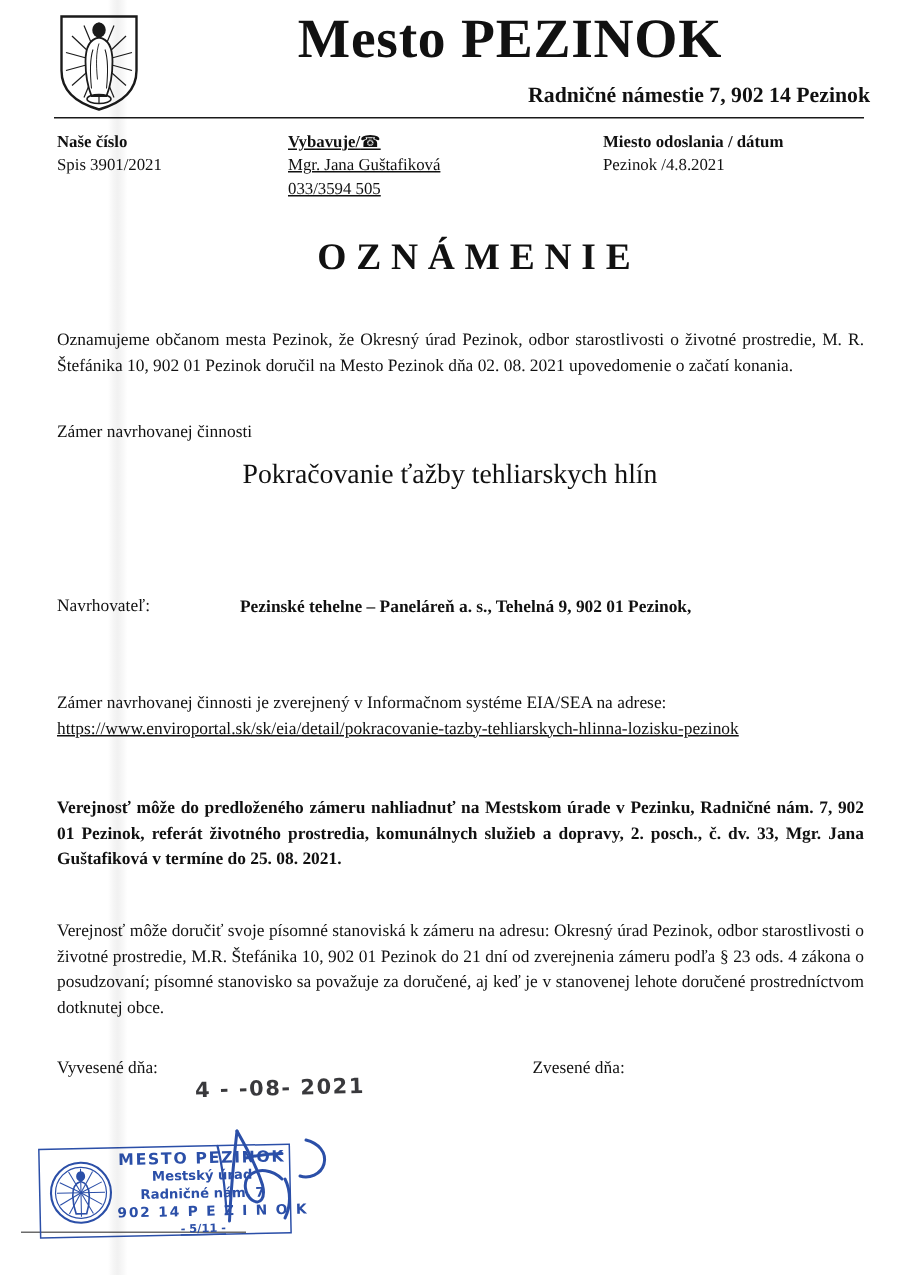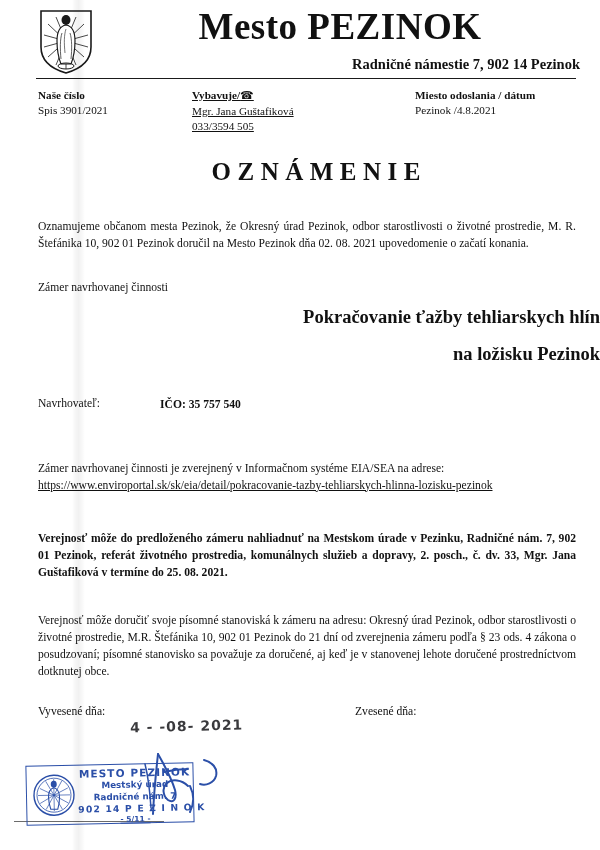--- a/index.html
+++ b/index.html
@@ -86,21 +86,21 @@
   .meta {
     position: absolute;
     left: 0;
     top: 88px;
     width: 600px;
     height: 50px;
   }
   .meta-col { position: absolute; top: 0; }
   .meta-col.c1 { left: 38px; }
   .meta-col.c2 { left: 192px; text-decoration: underline; }
-  .meta-col.c3 { left: 402px; margin-left: 13px; }
+  .meta-col.c3 { left: 402px; }
   .meta-label {
     font-size: 11.2px;
     font-weight: bold;
     line-height: 1.35;
     white-space: nowrap;
   }
   .meta-value {
     font-size: 11.2px;
     line-height: 1.38;
     white-space: nowrap;
@@ -140,23 +140,23 @@
     left: 38px;
     top: 281px;
     font-size: 11.6px;
   }
 
   .project-title {
     position: absolute;
     left: 0;
     top: 308px;
     width: 600px;
-    text-align: right;
+    text-align: center;
     font-size: 18.5px;
-    font-weight: bold;
+    font-weight: normal;
     line-height: 1.0;
   }
   .project-title .line2 {
     display: block;
     margin-top: 18px;
   }
 
   .proposer {
     position: absolute;
     left: 38px;
@@ -388,27 +388,26 @@
   </div>
 
   <div class="doc-title">OZNÁMENIE</div>
 
   <div class="para intro">Oznamujeme občanom mesta Pezinok, že Okresný úrad Pezinok, odbor starostlivosti o životné prostredie, M. R. Štefánika 10, 902 01 Pezinok doručil na Mesto Pezinok dňa 02. 08. 2021 upovedomenie o začatí konania.</div>
 
   <div class="subject-label">Zámer navrhovanej činnosti</div>
 
   <div class="project-title">
     <span>Pokračovanie ťažby tehliarskych hlín</span>
-    <span class="line2">na ložisku Pezinok</span>
   </div>
 
   <div class="proposer">
     <div class="proposer-label">Navrhovateľ:</div>
     <div class="proposer-value">
-      <div>IČO: 35 757 540</div>
+      <div>Pezinské tehelne – Paneláreň a. s., Tehelná 9, 902 01 Pezinok,</div>
     </div>
   </div>
 
   <div class="para portal">
     <span>Zámer navrhovanej činnosti je zverejnený v Informačnom systéme EIA/SEA na adrese:</span><br>
     <a class="portal-url" href="#">https://www.enviroportal.sk/sk/eia/detail/pokracovanie-tazby-tehliarskych-hlinna-lozisku-pezinok</a>
   </div>
 
   <div class="para notice">Verejnosť môže do predloženého zámeru nahliadnuť na Mestskom úrade v Pezinku, Radničné nám. 7, 902 01 Pezinok, referát životného prostredia, komunálnych služieb a dopravy, 2. posch., č. dv. 33, Mgr. Jana Guštafiková v termíne do 25. 08. 2021.</div>
 

